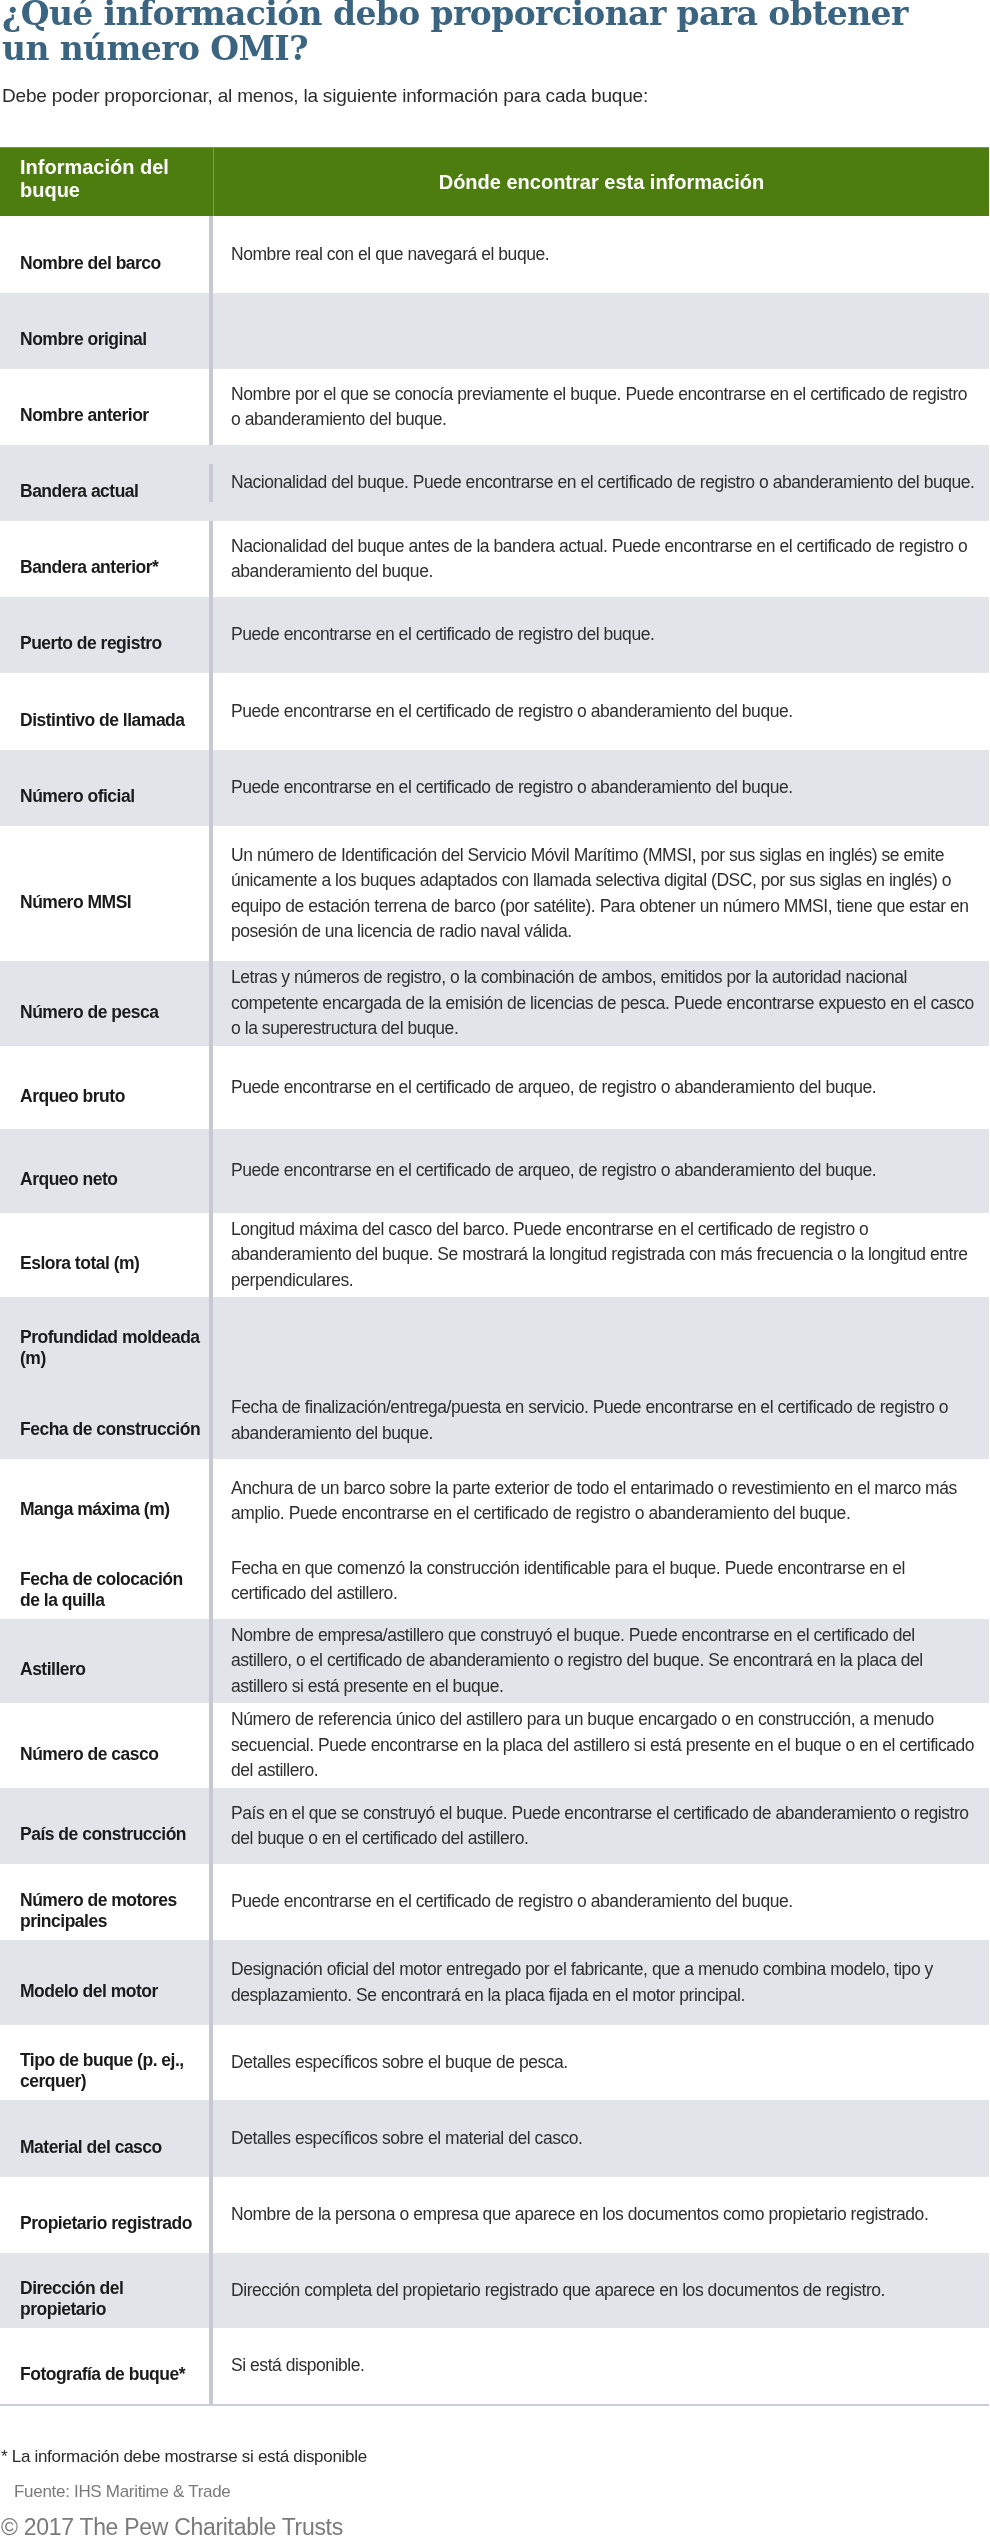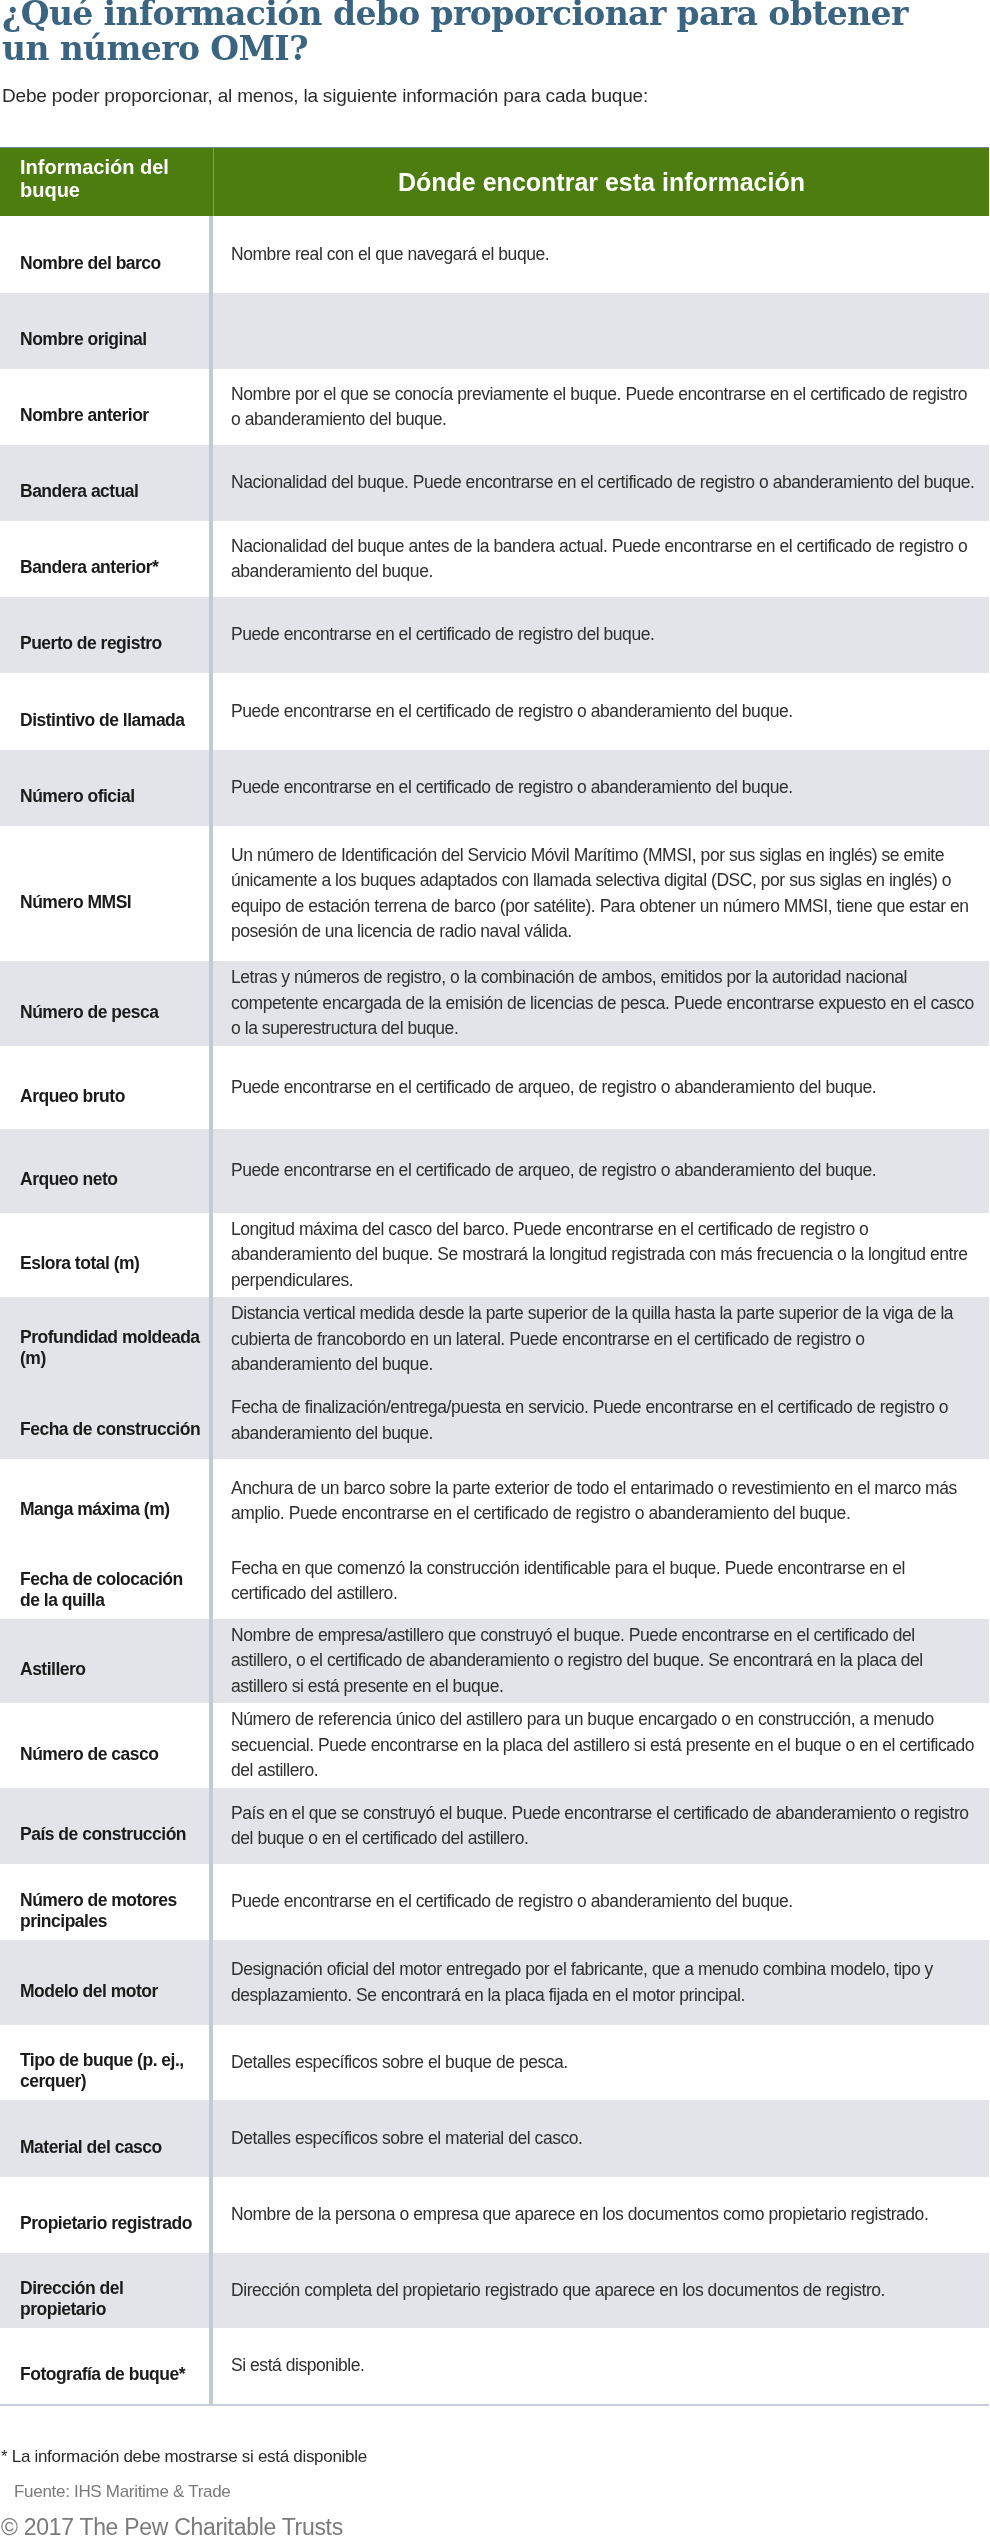--- a/index.html
+++ b/index.html
@@ -58,21 +58,21 @@
     font-size: 20px;
     line-height: 23px;
     border-right: 1px solid #7893a8;
     font-weight: 600;
   }
   .th-right {
     flex: 1;
     display: flex;
     align-items: center;
     justify-content: center;
-    font-size: 25px;
+    font-size: 20px;
     font-weight: bold;
   }
   .row {
     display: flex;
     box-sizing: border-box;
   }
   .row.gray { background: #e2e4e9; }
   .row.white { background: #ffffff; }
   .cell-label {
     width: 213px;
@@ -150,21 +150,21 @@
         <div class="cell-label">Nombre del barco</div>
         <div class="cell-desc">Nombre real con el que navegará el buque.</div>
       </div>
       <div class="row gray" style="height: 76px;">
         <div class="cell-label">Nombre original</div>
       </div>
       <div class="row white" style="height: 76px;">
         <div class="cell-label">Nombre anterior</div>
         <div class="cell-desc">Nombre por el que se conocía previamente el buque. Puede encontrarse en el certificado de registro o abanderamiento del buque.</div>
       </div>
-      <div class="row gray" style="height: 76px;">
+      <div class="row gray" style="height: 76px; align-items: center;">
         <div class="cell-label">Bandera actual</div>
         <div class="cell-desc">Nacionalidad del buque. Puede encontrarse en el certificado de registro o abanderamiento del buque.</div>
       </div>
       <div class="row white" style="height: 76px;">
         <div class="cell-label">Bandera anterior*</div>
         <div class="cell-desc">Nacionalidad del buque antes de la bandera actual. Puede encontrarse en el certificado de registro o abanderamiento del buque.</div>
       </div>
       <div class="row gray" style="height: 76px;">
         <div class="cell-label">Puerto de registro</div>
         <div class="cell-desc">Puede encontrarse en el certificado de registro del buque.</div>
@@ -192,21 +192,20 @@
       <div class="row gray" style="height: 84px;">
         <div class="cell-label">Arqueo neto</div>
         <div class="cell-desc">Puede encontrarse en el certificado de arqueo, de registro o abanderamiento del buque.</div>
       </div>
       <div class="row white" style="height: 84px;">
         <div class="cell-label">Eslora total (m)</div>
         <div class="cell-desc">Longitud máxima del casco del barco. Puede encontrarse en el certificado de registro o abanderamiento del buque. Se mostrará la longitud registrada con más frecuencia o la longitud entre perpendiculares.</div>
       </div>
       <div class="row gray" style="height: 85px;">
         <div class="cell-label">Profundidad moldeada (m)</div>
-        <div class="cell-desc">Distancia vertical medida desde la parte superior de la quilla hasta la parte superior de la viga de la cubierta de francobordo en un lateral. Puede encontrarse en el certificado de registro o abanderamiento del buque.</div>
       </div>
       <div class="row gray" style="height: 77px;">
         <div class="cell-label">Fecha de construcción</div>
         <div class="cell-desc">Fecha de finalización/entrega/puesta en servicio. Puede encontrarse en el certificado de registro o abanderamiento del buque.</div>
       </div>
       <div class="row white" style="height: 84px;">
         <div class="cell-label">Manga máxima (m)</div>
         <div class="cell-desc">Anchura de un barco sobre la parte exterior de todo el entarimado o revestimiento en el marco más amplio. Puede encontrarse en el certificado de registro o abanderamiento del buque.</div>
       </div>
       <div class="row white" style="height: 76px;">

